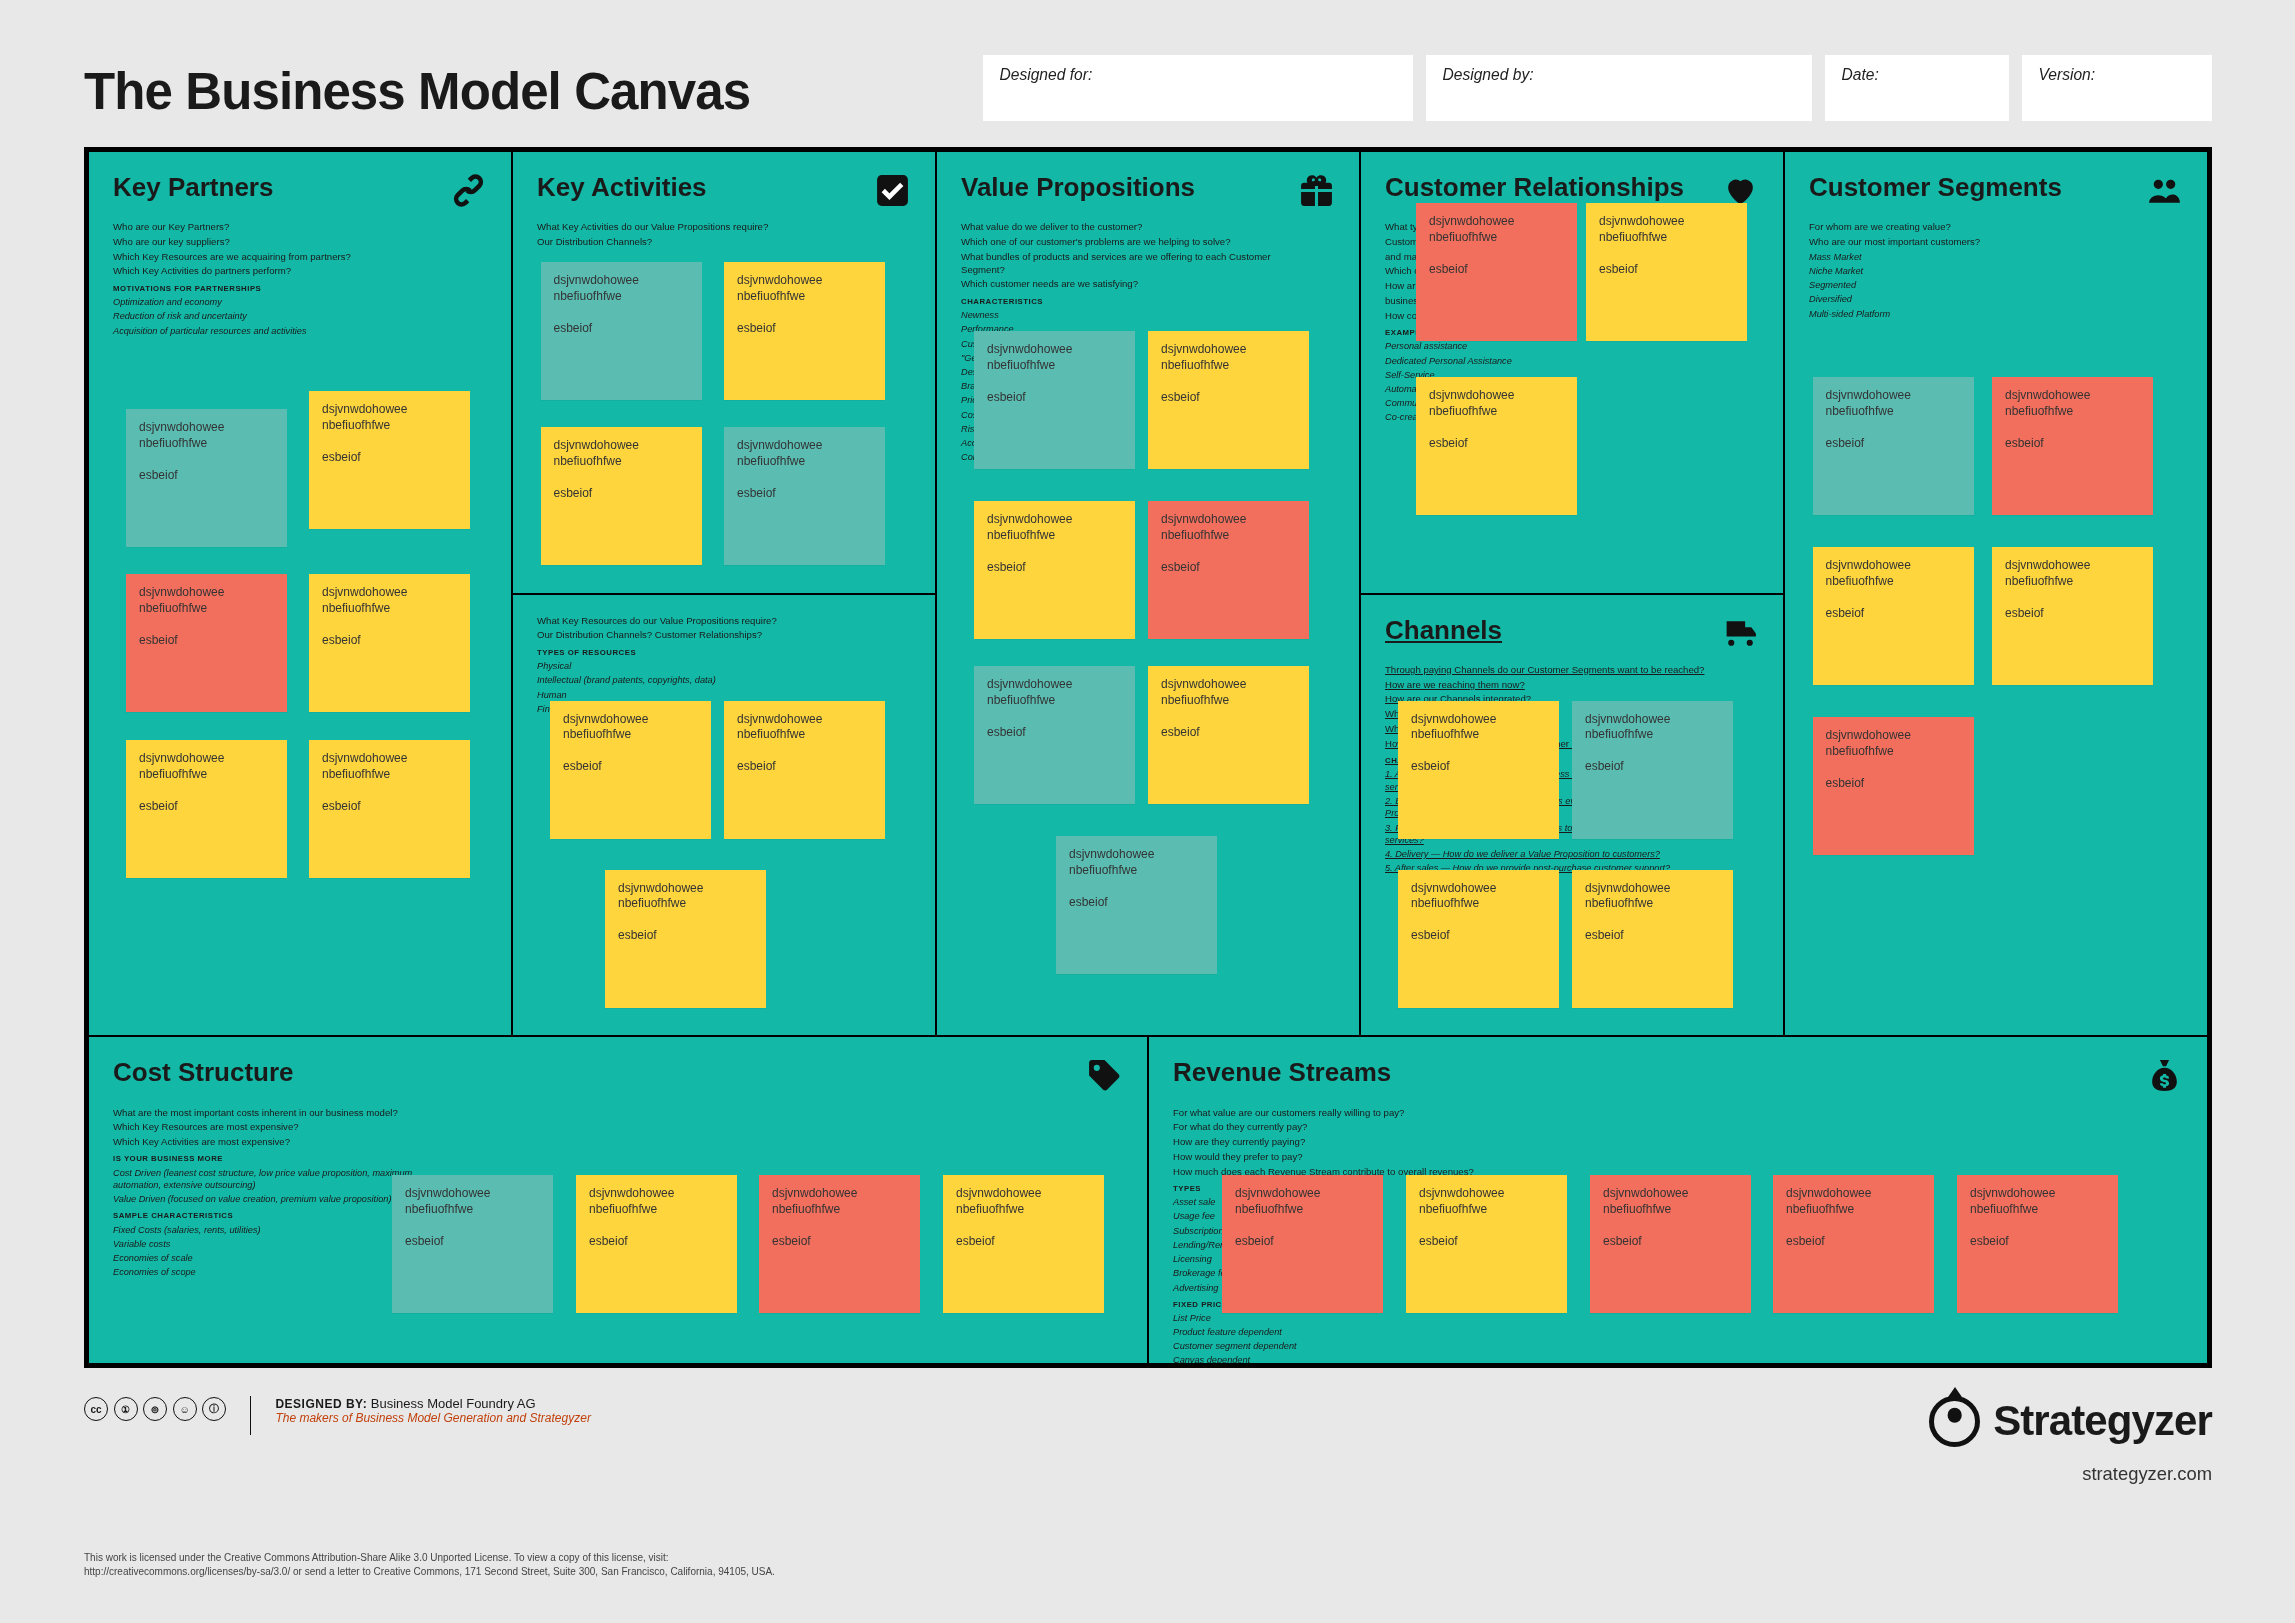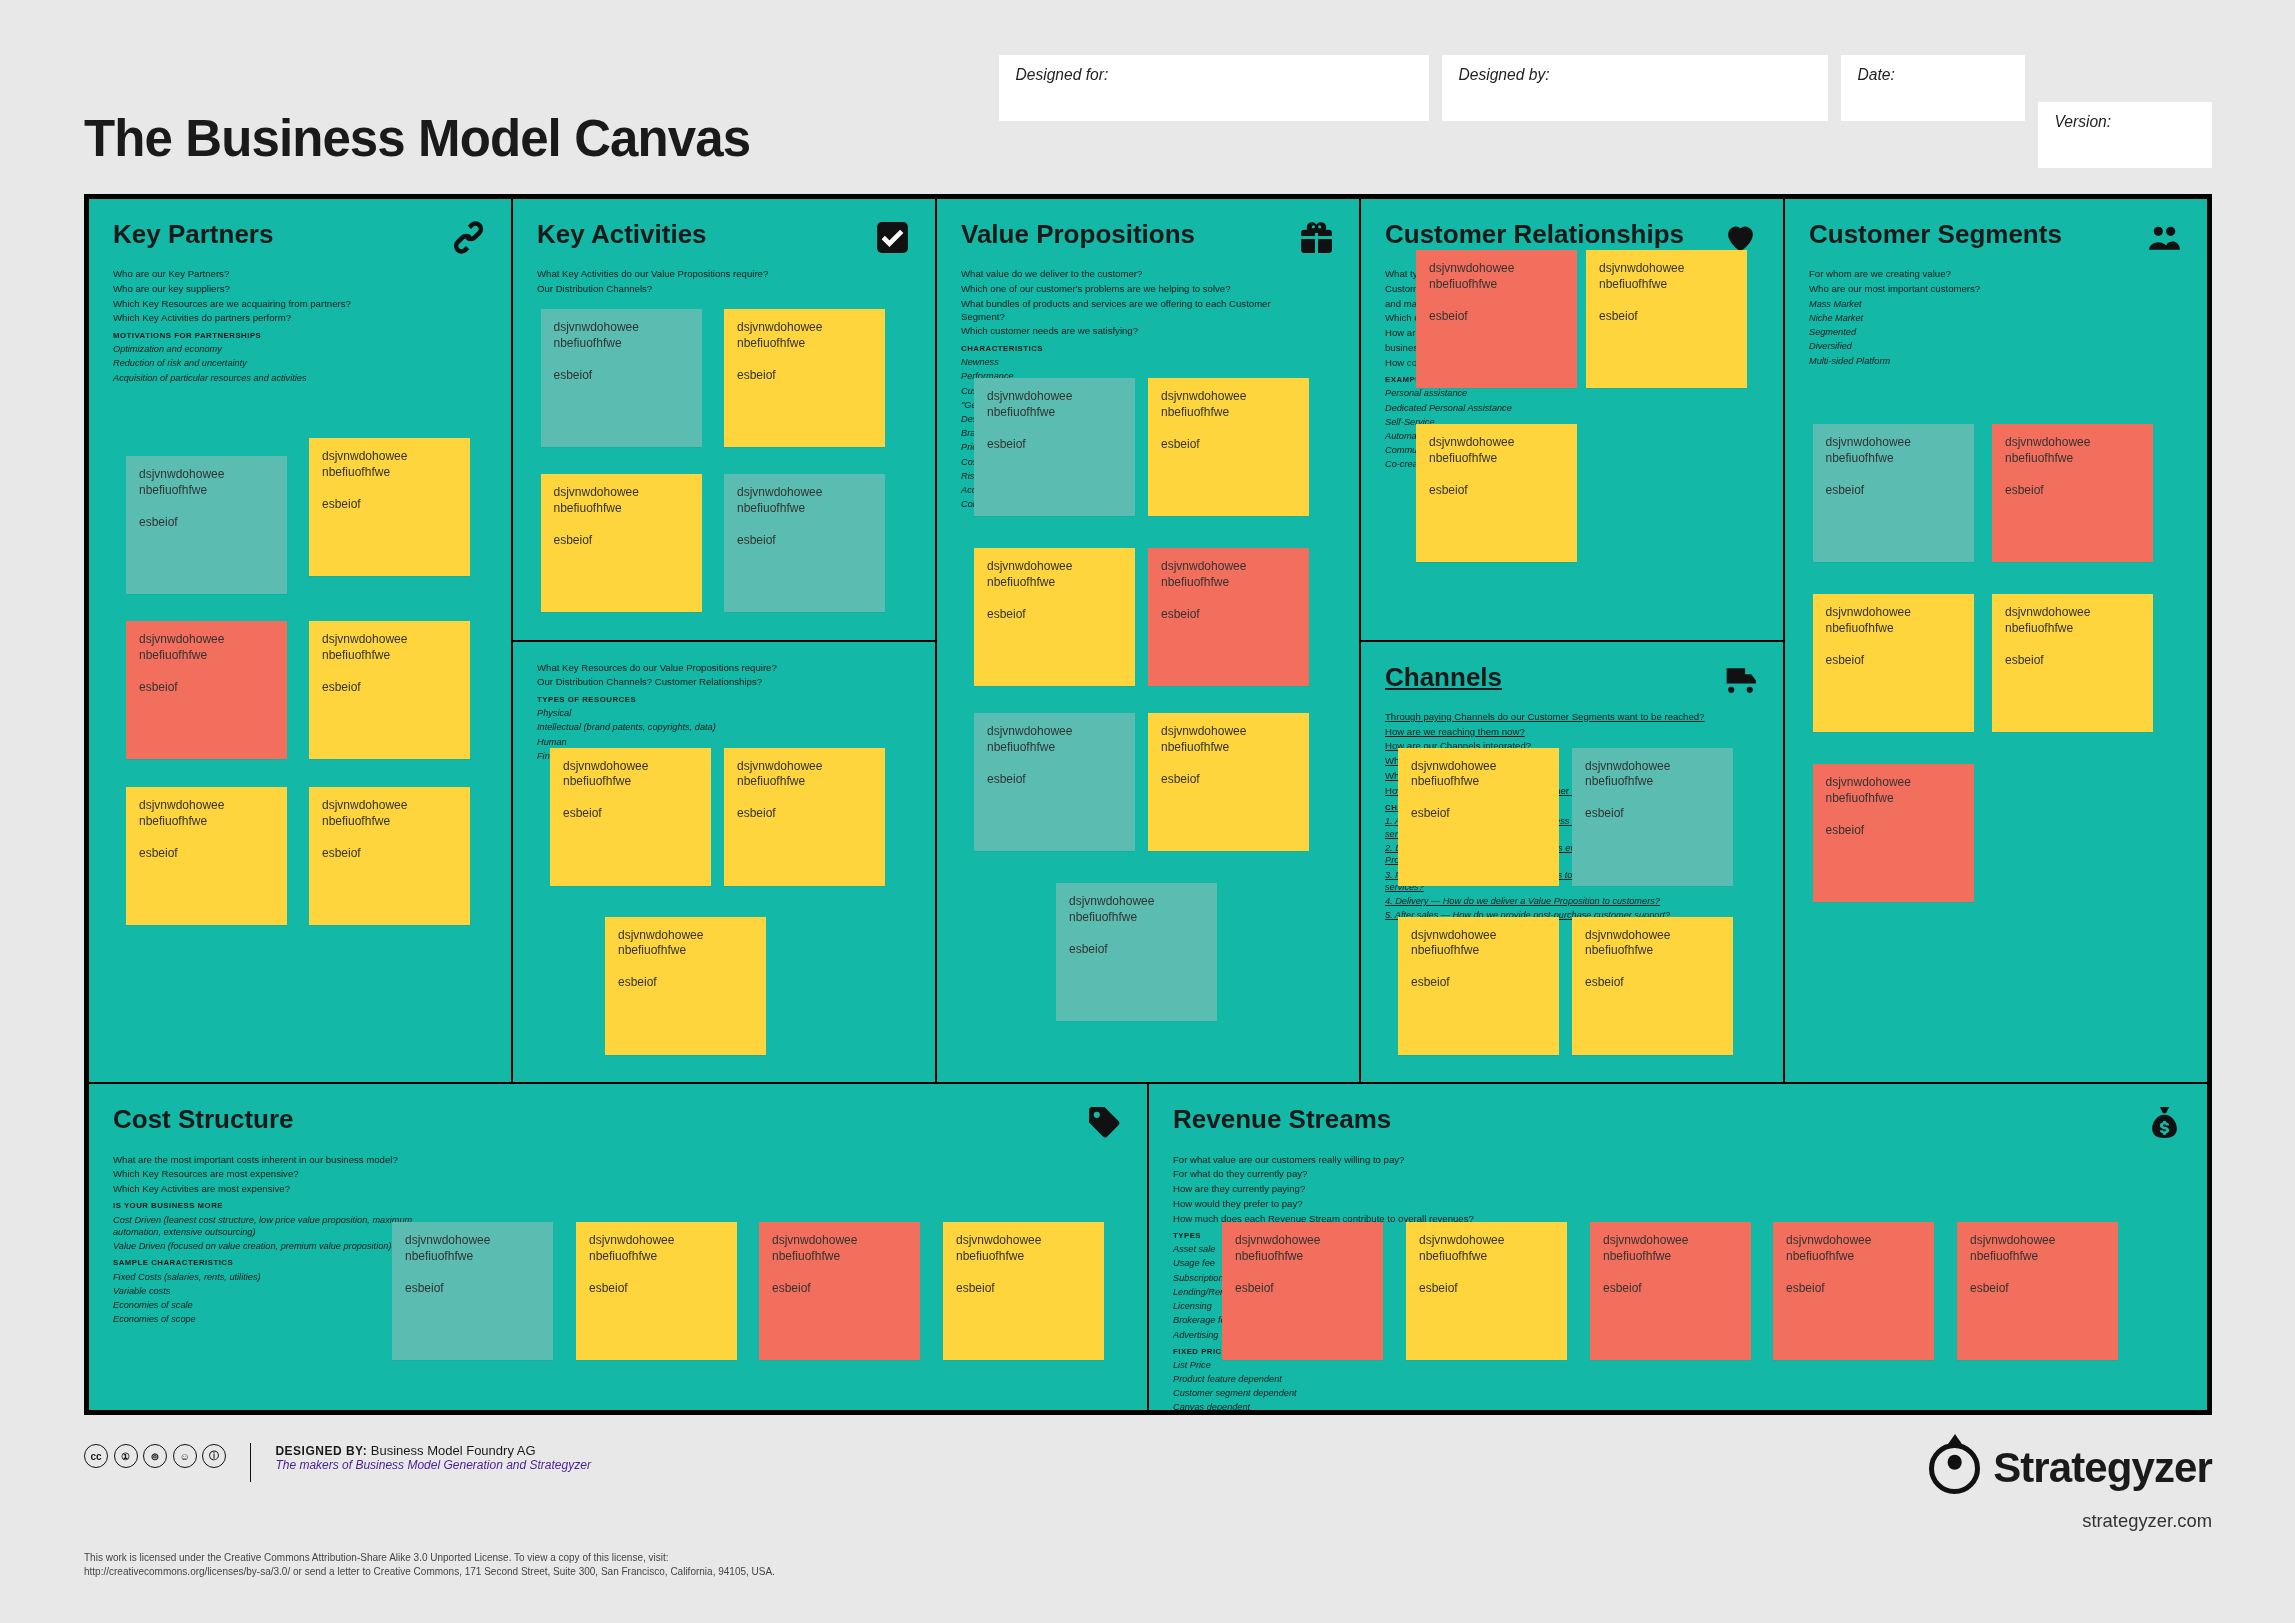--- a/index.html
+++ b/index.html
@@ -30,21 +30,21 @@
     background: #fff;
     height: 66px;
     padding: 11px 16.5px;
     font-size: 15.6px;
     font-style: italic;
     color: #222;
   }
   .meta-designed-for { width: 430px; }
   .meta-designed-by  { width: 386px; }
   .meta-date         { width: 184px; }
-  .meta-version      { width: 174px; margin-top: 47px; }
+  .meta-version      { width: 190px; }
 
   
   .canvas {
     background: #14b8a6;
     border: 4.6px solid #000;
     width: 100%;
     height: 1221px;
     display: grid;
     grid-template-columns: repeat(10, 1fr);
     grid-template-rows: 1fr 1fr 0.74fr;
@@ -125,21 +125,21 @@
   .cc-icons { display: flex; gap: 5.5px; padding-top: 1.8px; }
   .cc-icons .cc-ic {
     width: 24px; height: 24px;
     border: 1.8px solid #111; border-radius: 50%;
     display: flex; align-items: center; justify-content: center;
     font-size: 10px; font-weight: 700;
   }
   .vbar { width: 1.4px; background:#111; height: 39px; }
   .designed-by { font-size: 13px; }
   .designed-by b { font-weight: 800; letter-spacing: 0.5px; font-size: 12px; }
-  .designed-by .sub { font-style: italic; font-size: 12px; color:#4c1d95; }
+  .designed-by .sub { font-style: italic; font-size: 12px; color:#c2410c; }
   .license-small {
     position: absolute;
     left: 84px;
     bottom: 46px;
     font-size: 10px;
     color: #444;
     line-height: 1.35;
   }
 
   .brand {

